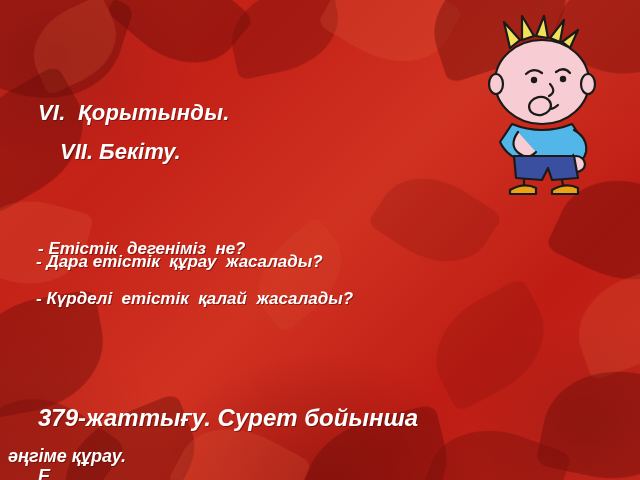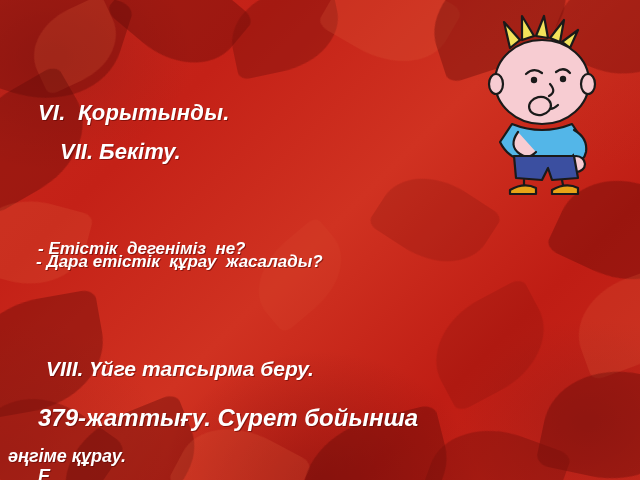--- a/index.html
+++ b/index.html
@@ -146,19 +146,19 @@
         <path d="M86 176 q14 -8 26 -2 l0 6 l-26 0 Z" fill="#e8a317"></path>
       </g>
     </svg>
   </div>
 
   <div class="text-layer">
     <div class="line l1">VI.  Қорытынды.</div>
     <div class="line l2">VII. Бекіту.</div>
     <div class="line l3">- Етістік  дегеніміз  не?</div>
     <div class="line l4">- Дара етістік  құрау  жасалады?</div>
-    <div class="line l6">VIII. Үйге тапсырма беру.</div>
+    <div class="line l5">- Күрделі  етістік  қалай  жасалады?</div>
     <div class="line l7">379-жаттығу. Сурет бойынша</div>
     <div class="line l8">әңгіме құрау.</div>
     <div class="line l9">Е</div>
   </div>
 
 </div>
 
 </body></html>

